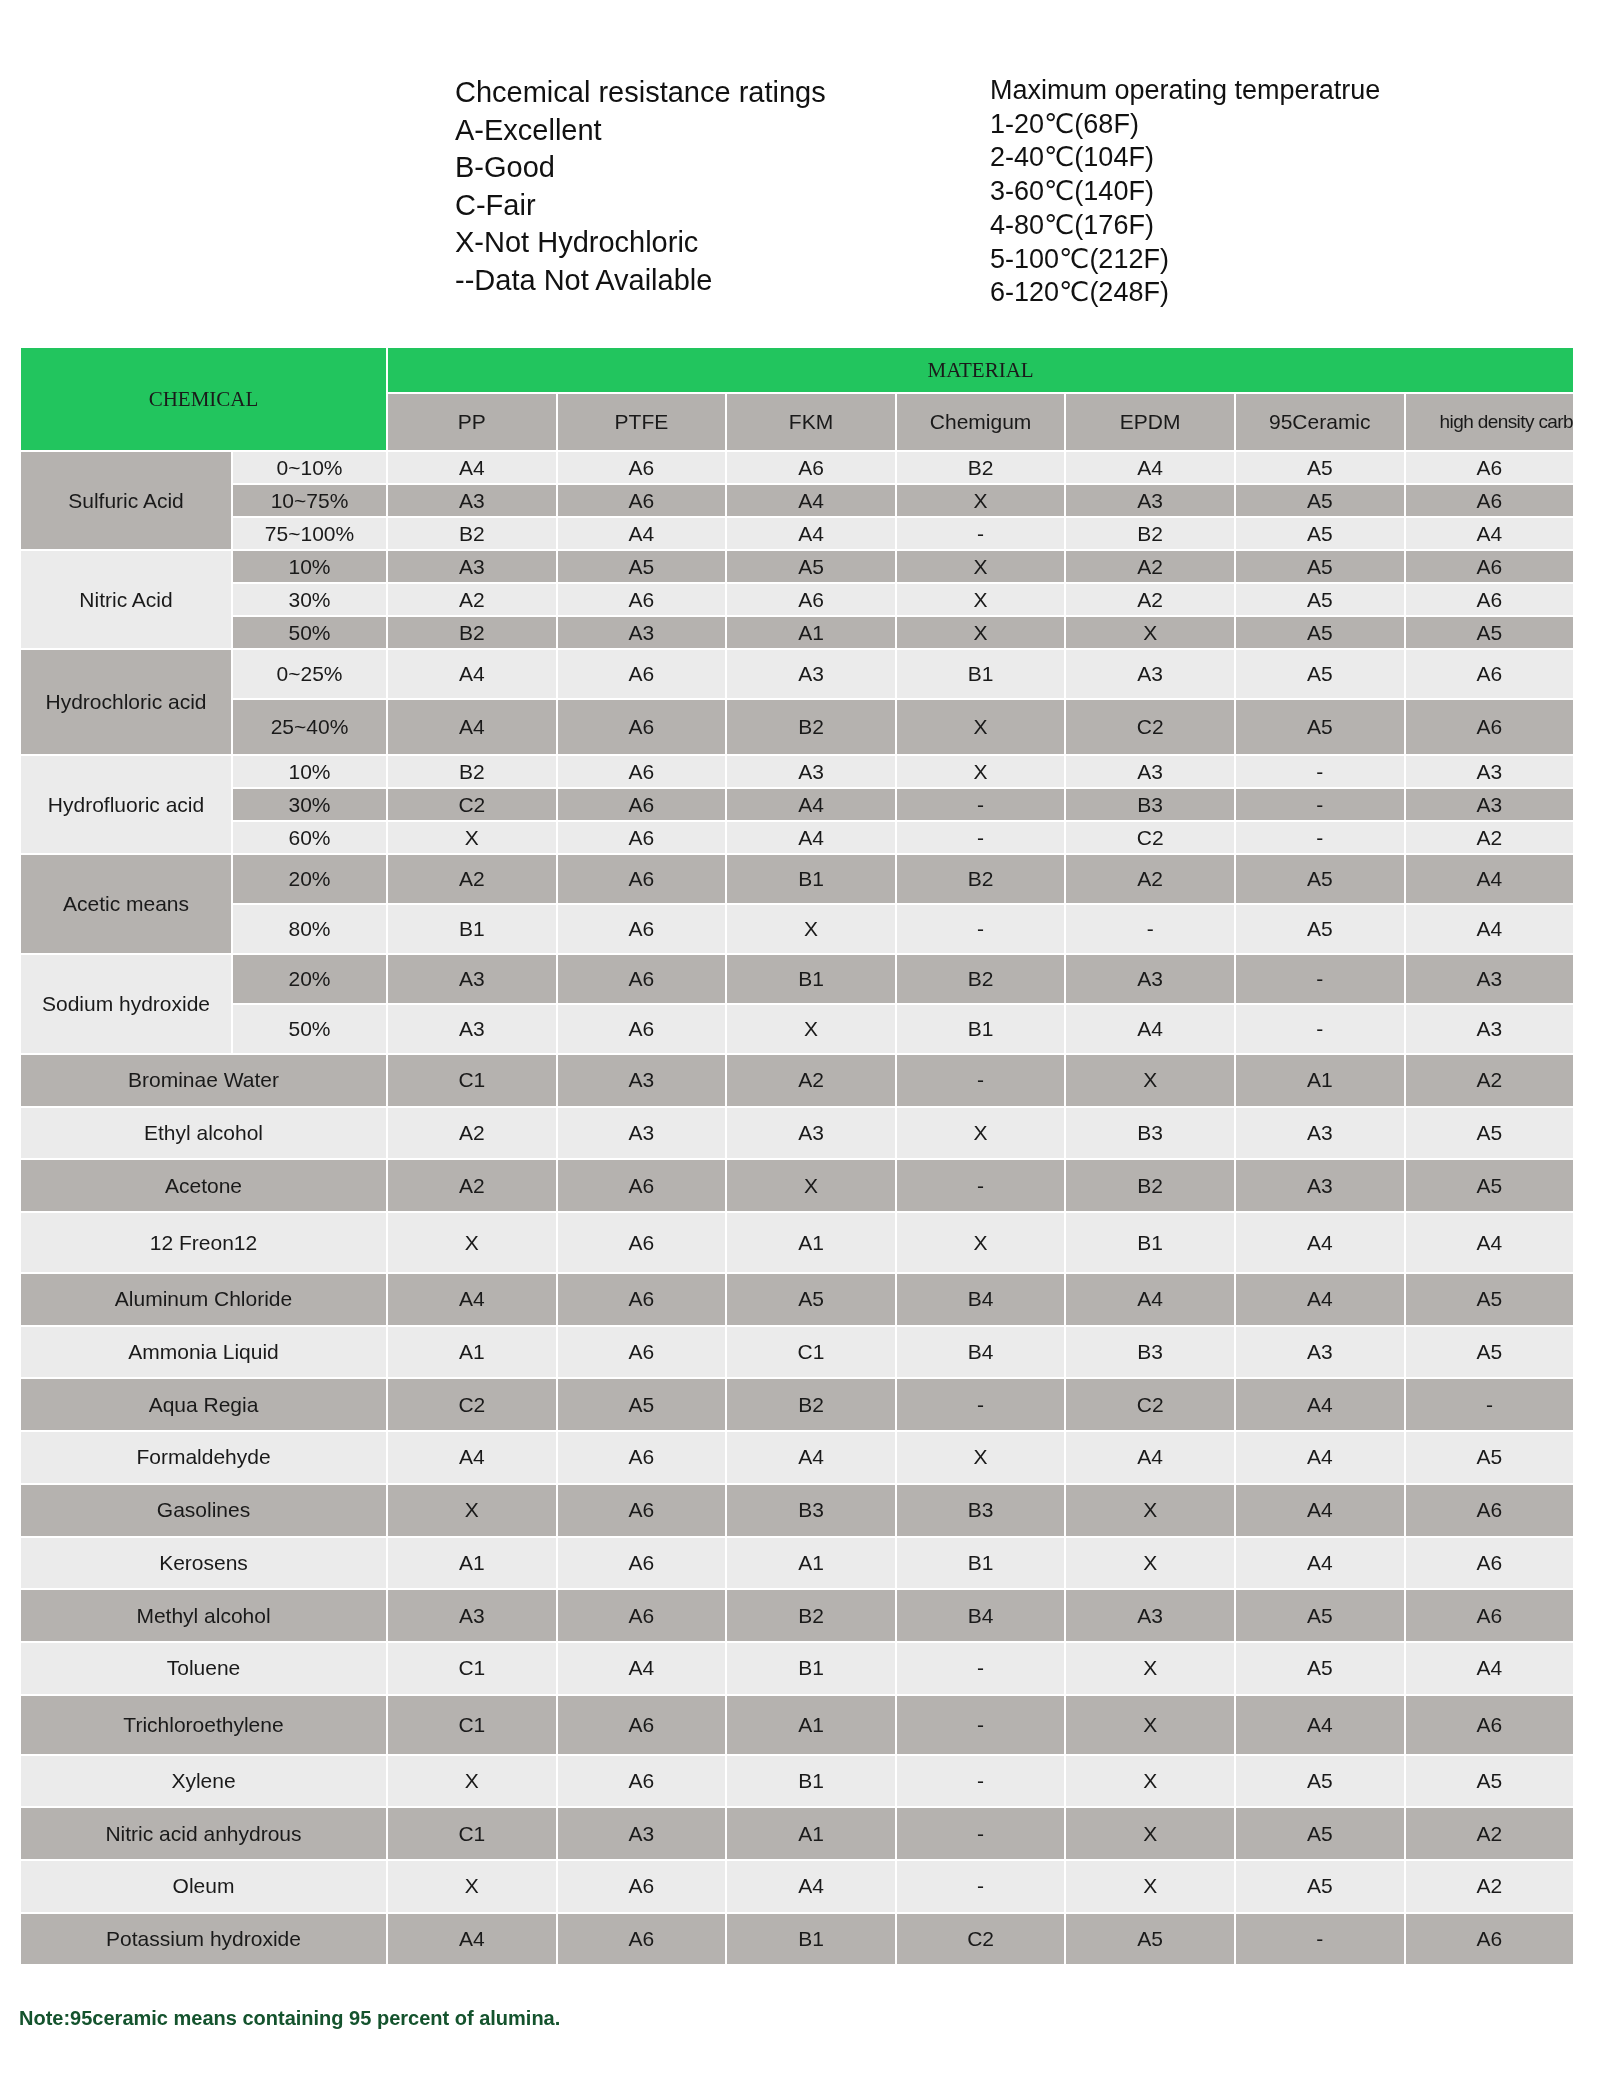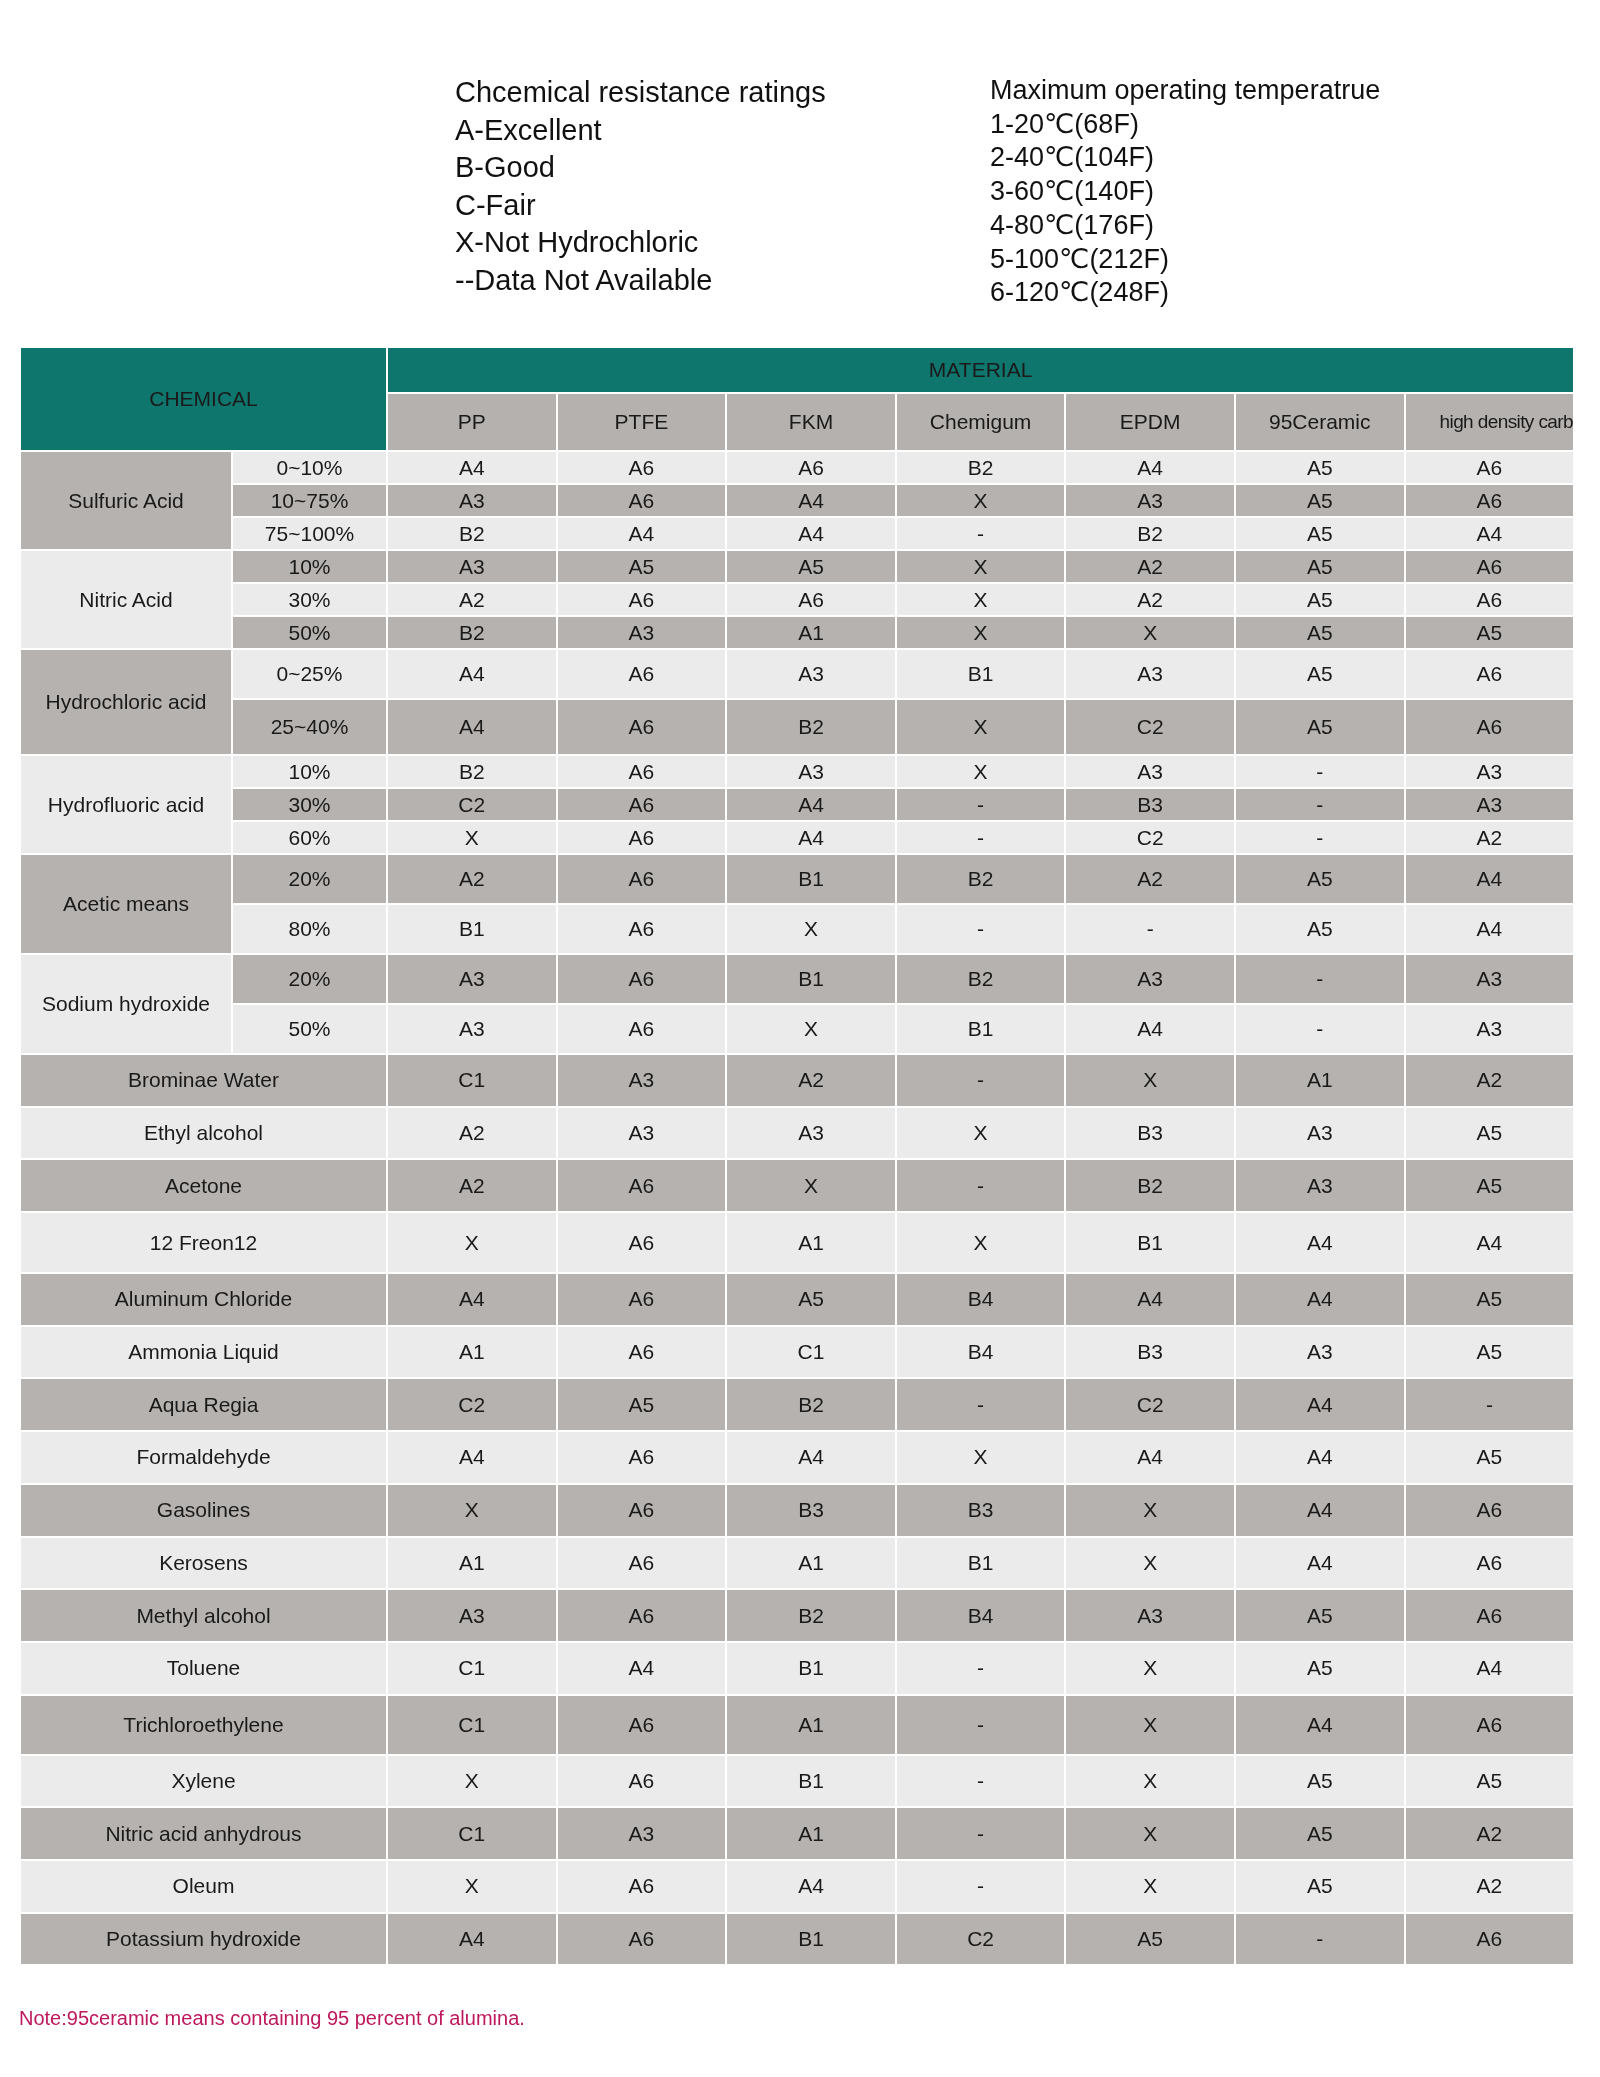--- a/index.html
+++ b/index.html
@@ -23,30 +23,30 @@
       width: 1554px;
     }
     table.chem td, table.chem th {
       border: 2px solid #ffffff; padding: 0; text-align: center; vertical-align: middle;
       font-weight: normal; font-size: 21px; color: #1a1a1a; overflow: hidden; white-space: nowrap;
     }
     col.c-name { width: 212px; }
     col.c-conc { width: 155px; }
     col.c-mat  { width: 169.6px; }
 
-    th.hdr-dark { background: #0f766e; color: #f0f0f0; font-size: 21px; }
+    th.hdr-dark { background: #22c55e; color: #f0f0f0; font-size: 21px; font-family: Liberation Serif, serif; }
     th.hdr-mat  { background: #b4b1ae; color: #4a4a4a; font-size: 21px; }
     th.hdr-mat.small { font-size: 19px; letter-spacing: -0.6px; padding-left: 34px; }
 
     .bg-dark { background: #b5b2af; }
     .bg-light { background: #ebebeb; }
 
     .note {
       position: absolute; top: 2007px; left: 19px;
-      font-size: 20px; color: #be185d;
+      font-size: 20px; color: #14532d; font-weight: bold;
     }
   </style>
 </head>
 <body>
 
 <div class="legend">
   <div>Chcemical resistance ratings</div>
   <div>A-Excellent</div>
   <div>B-Good</div>
   <div>C-Fair</div>

